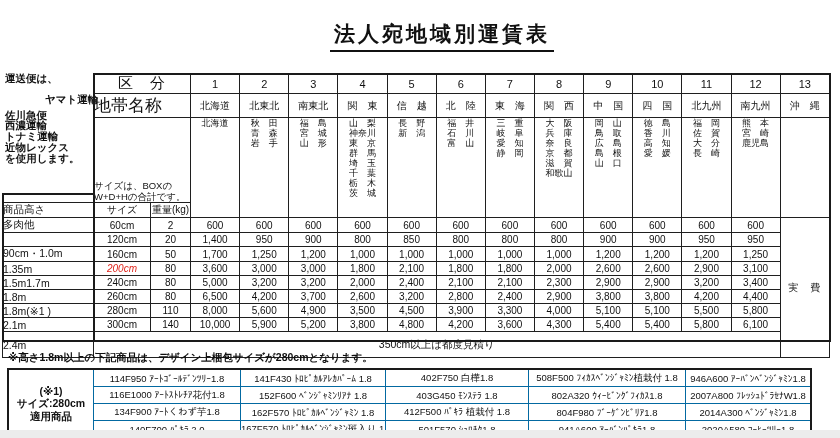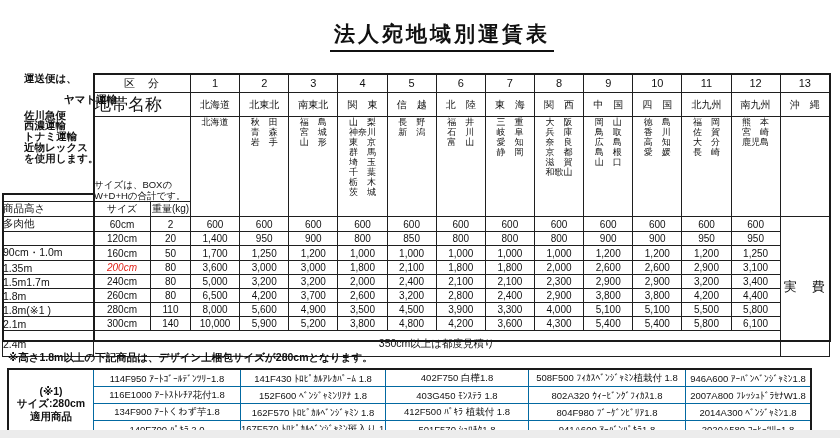--- a/index.html
+++ b/index.html
@@ -8,46 +8,46 @@
     font-family:"Liberation Sans","DejaVu Sans",sans-serif;
     color:#111;
   }
   
   .title-wrap{position:absolute;left:32px;top:20px;width:820px;text-align:center;}
   .title{
     display:inline-block;font-size:21px;font-weight:bold;letter-spacing:3px;
     border-bottom:2px solid #111;padding:0 4px 2px 4px;
   }
   
-  .sidebar{position:absolute;left:24px;top:73px;width:84px;font-size:10.5px;font-weight:bold;line-height:10.8px;}
+  .sidebar{position:absolute;left:5px;top:73px;width:84px;font-size:10.5px;font-weight:bold;line-height:10.8px;}
   .sb-line{white-space:nowrap;}
   .gap-lg{margin-bottom:10px;}
   .gap-sm{margin-bottom:5px;margin-left:40px;}
   
   #main-table{position:absolute;left:2px;top:73px;width:828px;border-collapse:collapse;table-layout:fixed;}
   #main-table td,#main-table th{border:1px solid #1f1f1f;padding:0;overflow:hidden;white-space:nowrap;font-weight:normal;}
   #main-table .ghost{border:none;background:transparent;}
   tr.r-num{height:19px;}
   tr.r-region{height:13px;}
   tr.r-pref{height:85px;}
   tr.r-subhead{height:13px;}
   tr.data-row{height:14px;}
   tr.r-footer{height:26px;}
-  .kubun{font-size:11px;font-weight:bold;text-align:center;letter-spacing:1px;}
+  .kubun{font-size:15px;font-weight:bold;text-align:center;letter-spacing:1px;}
   .chitai{font-size:17px;font-weight:bold;text-align:left;padding-left:4px;}
   .num-cell{font-size:11px;font-weight:bold;text-align:center;}
   .region-cell{font-size:10px;font-weight:bold;text-align:center;}
   .pref-cell{vertical-align:top;text-align:center;font-size:9px;font-weight:bold;line-height:10px;padding-top:2px;}
   .note-cell{vertical-align:bottom;text-align:left;font-size:9.5px;font-weight:bold;line-height:10.5px;padding:0 0 1px 2px;}
   .subhead{font-size:10px;font-weight:bold;text-align:center;}
   .rowlabel{font-size:10.5px;text-align:left;padding-left:3px;}
   .rowlabel.bold{font-weight:bold;}
   .c{font-size:10px;text-align:center;}
   .red-size{color:#e0251c;font-style:italic;font-weight:bold;}
-  .jippi{font-size:13px;font-weight:bold;text-align:center;vertical-align:middle;letter-spacing:1px;margin-top:12px;}
+  .jippi{font-size:10px;font-weight:bold;text-align:center;vertical-align:middle;letter-spacing:1px;margin-top:12px;}
   .footer-note{font-size:10.5px;font-weight:600;text-align:center;}
   
   .bottom-note{position:absolute;left:8px;top:351px;font-size:10.5px;font-weight:bold;white-space:nowrap;}
   #bottom-table{position:absolute;left:8px;top:369px;width:802px;border-collapse:collapse;table-layout:fixed;}
   #bottom-table td{border:1px solid #0369a1;padding:0;overflow:hidden;white-space:nowrap;height:16px;}
   .b-label{font-size:10.5px;font-weight:bold;text-align:center;vertical-align:middle;line-height:12.5px;}
   .product-cell{font-size:9.5px;text-align:center;vertical-align:middle;}
   
   .ov{position:absolute;border:2px solid #1a1a1a;box-sizing:border-box;pointer-events:none;background:transparent;}
   .page-strip{position:absolute;left:0;top:430px;width:840px;height:8px;background:#ececec;}

